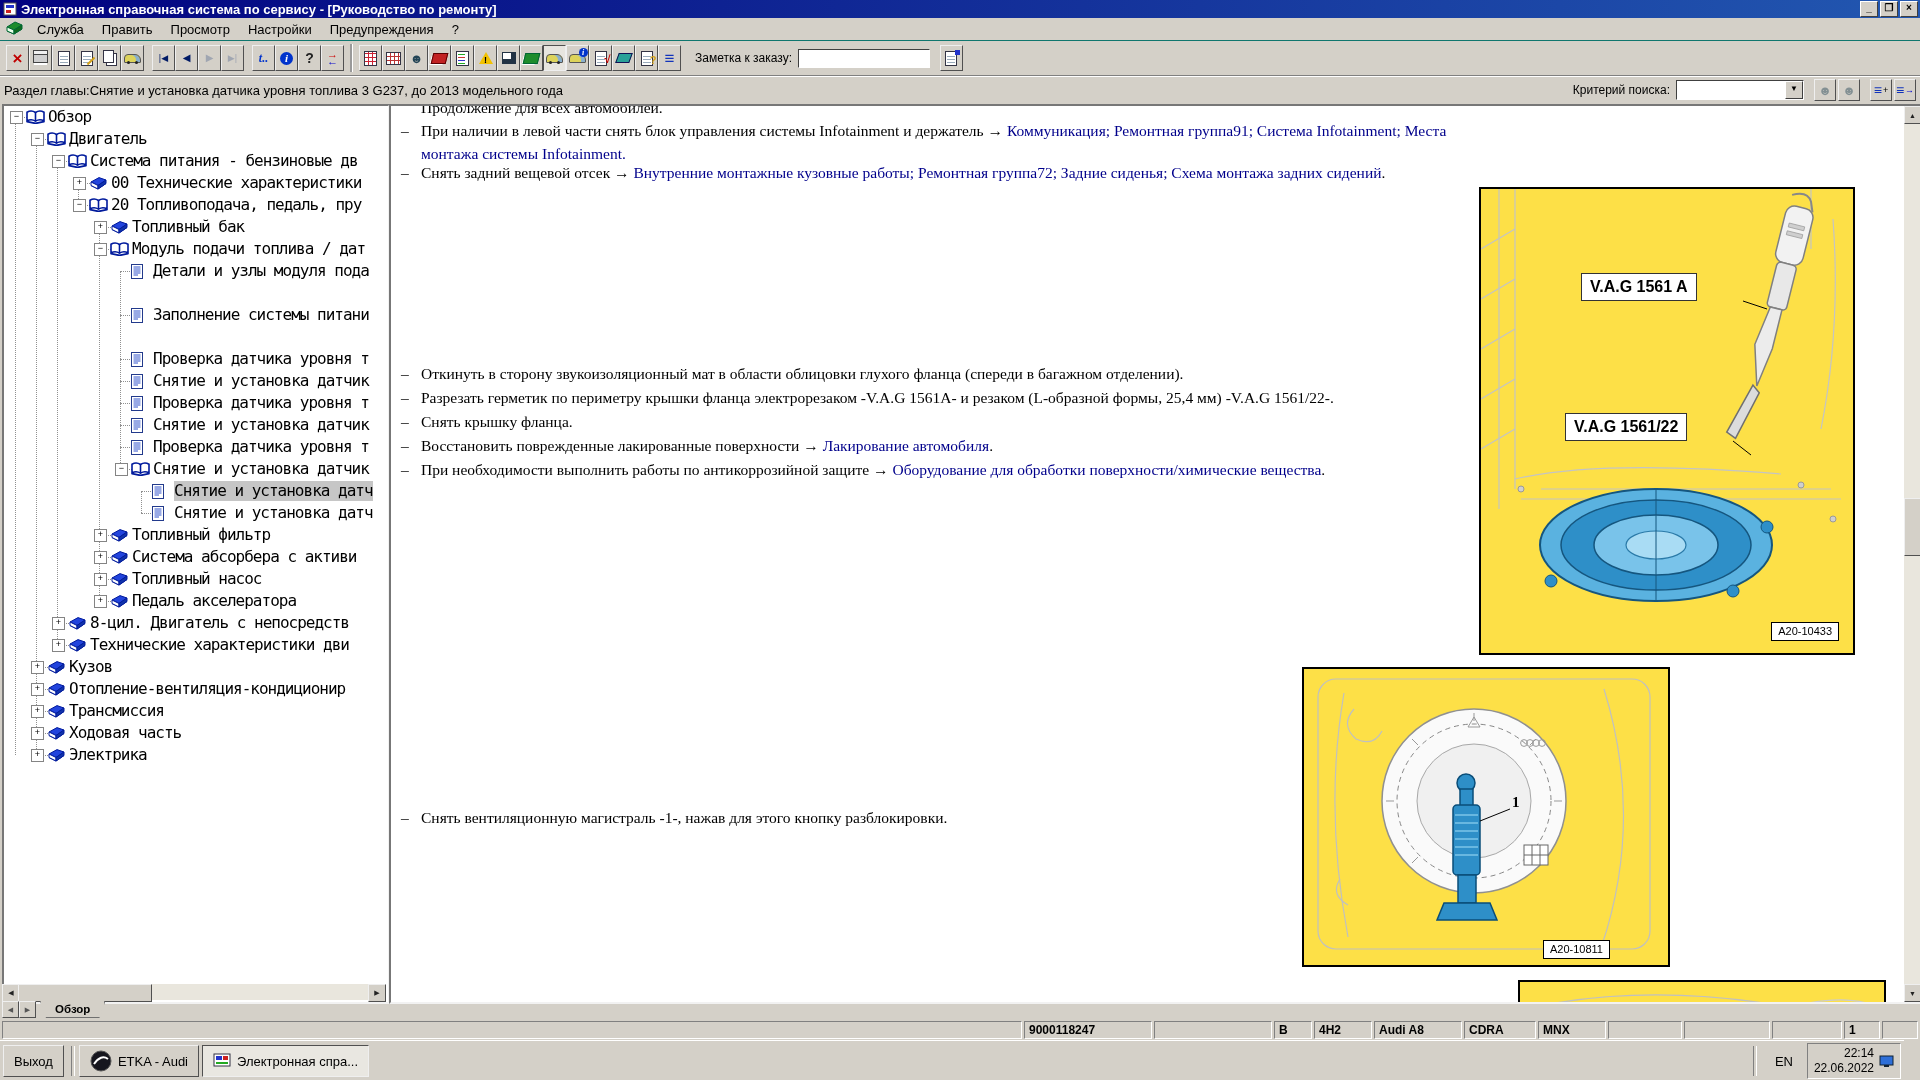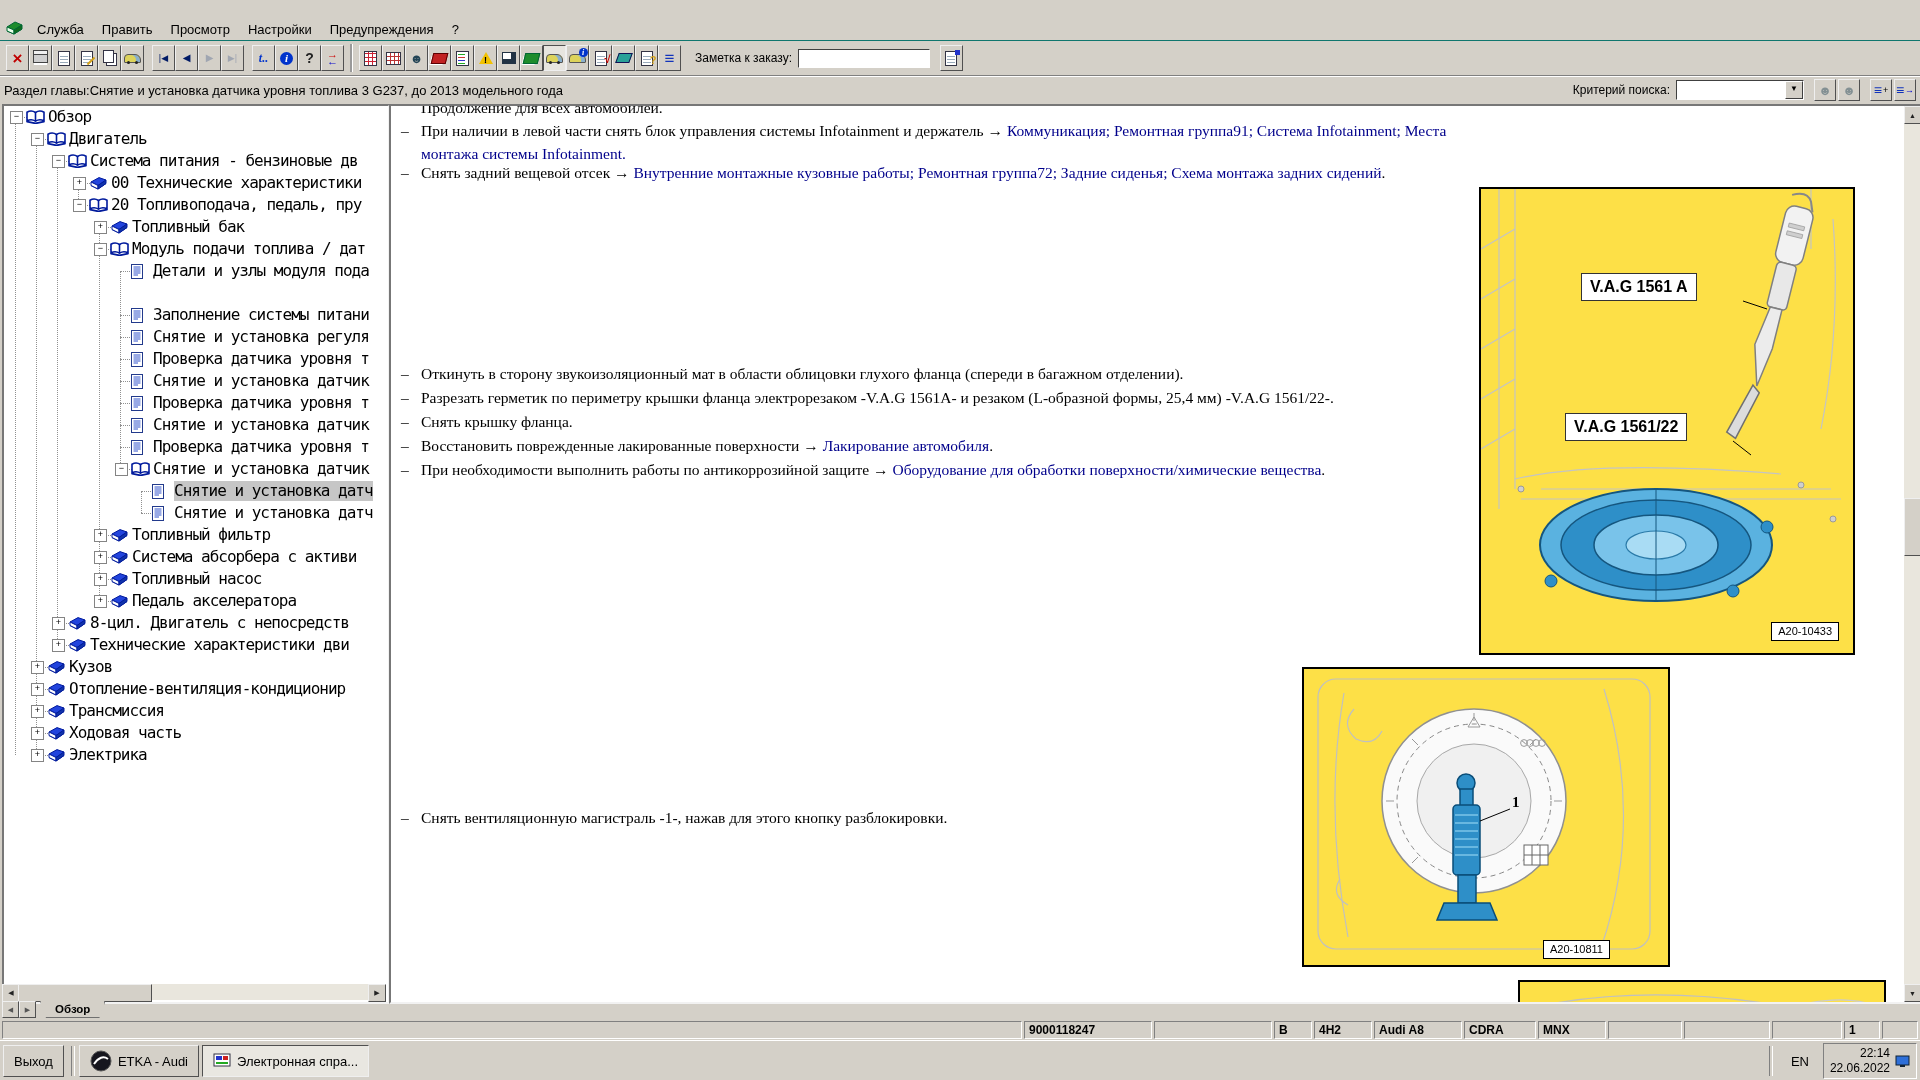--- a/index.html
+++ b/index.html
@@ -127,36 +127,49 @@
   .fig-label{position:absolute;background:#fff;border:1px solid #333;font:bold 16px/1 "Liberation Sans",sans-serif;
     padding:5px 8px;white-space:nowrap;}
   .fig-caption{position:absolute;background:#fff;border:1px solid #000;font:11px/1 "Liberation Sans",sans-serif;
     padding:3px 6px;}
   .fig-callout{position:absolute;font:bold 15px/1 "Liberation Serif",serif;}
   
   .statusbar{position:absolute;left:0;top:1020px;right:0;height:18px;display:flex;gap:2px;padding:1px 2px 0 2px;}
   .scell{border:1px solid;border-color:#808080 #fff #fff #808080;font-size:12px;font-weight:bold;
     padding:0 4px;display:flex;align-items:center;white-space:nowrap;overflow:hidden;}
   
-  .taskbar{position:absolute;left:0;top:1040px;right:0;height:40px;background:#d4d0c8;border-top:1px solid #fff;
+  .taskbar{position:absolute;left:0;top:1040px;right:16px;height:40px;background:#d4d0c8;border-top:1px solid #fff;
     display:flex;align-items:center;padding:0 3px;}
   .task-btn{height:30px;background:#d4d0c8;border:1px solid;border-color:#efefef #505050 #505050 #efefef;
     font-size:13px;display:flex;align-items:center;gap:6px;padding:0 10px;margin-right:3px;white-space:nowrap;}
   .task-btn.active{border-color:#505050 #efefef #efefef #505050;background:#e9e7e1;font-weight:normal;}
   .task-div{width:2px;height:30px;border-left:1px solid #808080;border-right:1px solid #fff;margin:0 4px;}
   .tray{margin-left:auto;display:flex;align-items:center;gap:8px;}
   .tray-lang{font-size:13px;padding:0 6px;}
   .tray-clock{border:1px solid;border-color:#808080 #fff #fff #808080;font-size:12px;line-height:15px;
     text-align:right;padding:2px 6px;display:flex;align-items:center;gap:5px;}
 </style>
 </head>
 <body>
 
 <div class="screen">
 
+  <div class="titlebar">
+    <svg width="14" height="14">
+        <rect x="1" y="1" width="12" height="12" fill="#fff" stroke="#555"></rect>
+        <rect x="3" y="3" width="8" height="3" fill="#23c"></rect>
+        <rect x="3" y="8" width="5" height="3" fill="#c22"></rect>
+      </svg>
+    <span class="ttl">Электронная справочная система по сервису - [Руководство по ремонту]</span>
+    <span class="win-ctrls">
+      <span class="win-btn">_</span>
+      <span class="win-btn">❐</span>
+      <span class="win-btn">×</span>
+    </span>
+  </div>
 
   <div class="menubar">
     <svg width="20" height="16" style="margin-right:4px">
       <path d="M3 10 L10 13 L18 8 L11 5 Z" fill="#fff" stroke="#063"></path>
       <path d="M3 6 L10 9 L18 4 L11 1 Z" fill="#1d8c2c" stroke="#063"></path>
       <path d="M3 6 L3 10 L10 13 L10 9 Z" fill="#e9ffe9" stroke="#063"></path>
       <path d="M18 4 L18 8 L10 13 L10 9 Z" fill="#0f6b1c" stroke="#063"></path>
     </svg>
     <span id="menu-items"><span class="menu-item">Служба</span><span class="menu-item">Править</span><span class="menu-item">Просмотр</span><span class="menu-item">Настройки</span><span class="menu-item">Предупреждения</span><span class="menu-item">?</span></span>
   </div>
@@ -377,28 +390,20 @@
             </svg></span>
           <span class="tlabel" style="left: 149px;">Детали и узлы модуля пода</span>
         </div>
         <div class="trow" style="top: 198px;">
           <span class="stub" style="left: 116px; width: 16px; top: 11px;"></span>
           <span class="tico" style="left: 127px;"><svg width="12" height="15" viewBox="0 0 12 15">
               <rect x="0.5" y="0.5" width="11" height="14" fill="#fff" stroke="#223a8c"></rect>
               <path d="M2.5 3 H9.5 M2.5 5 H9.5 M2.5 7 H9.5 M2.5 9 H9.5 M2.5 11 H7" stroke="#3355cc" stroke-width="1"></path>
             </svg></span>
           <span class="tlabel" style="left: 149px;">Заполнение системы питани</span>
-        </div>
-        <div class="trow" style="top: 220px;">
-          <span class="stub" style="left: 116px; width: 16px; top: 11px;"></span>
-          <span class="tico" style="left: 127px;"><svg width="12" height="15" viewBox="0 0 12 15">
-              <rect x="0.5" y="0.5" width="11" height="14" fill="#fff" stroke="#223a8c"></rect>
-              <path d="M2.5 3 H9.5 M2.5 5 H9.5 M2.5 7 H9.5 M2.5 9 H9.5 M2.5 11 H7" stroke="#3355cc" stroke-width="1"></path>
-            </svg></span>
-          <span class="tlabel" style="left: 149px;">Снятие и установка регуля</span>
         </div>
         <div class="trow" style="top: 242px;">
           <span class="stub" style="left: 116px; width: 16px; top: 11px;"></span>
           <span class="tico" style="left: 127px;"><svg width="12" height="15" viewBox="0 0 12 15">
               <rect x="0.5" y="0.5" width="11" height="14" fill="#fff" stroke="#223a8c"></rect>
               <path d="M2.5 3 H9.5 M2.5 5 H9.5 M2.5 7 H9.5 M2.5 9 H9.5 M2.5 11 H7" stroke="#3355cc" stroke-width="1"></path>
             </svg></span>
           <span class="tlabel" style="left: 149px;">Проверка датчика уровня т</span>
         </div>
         <div class="trow" style="top: 264px;">

